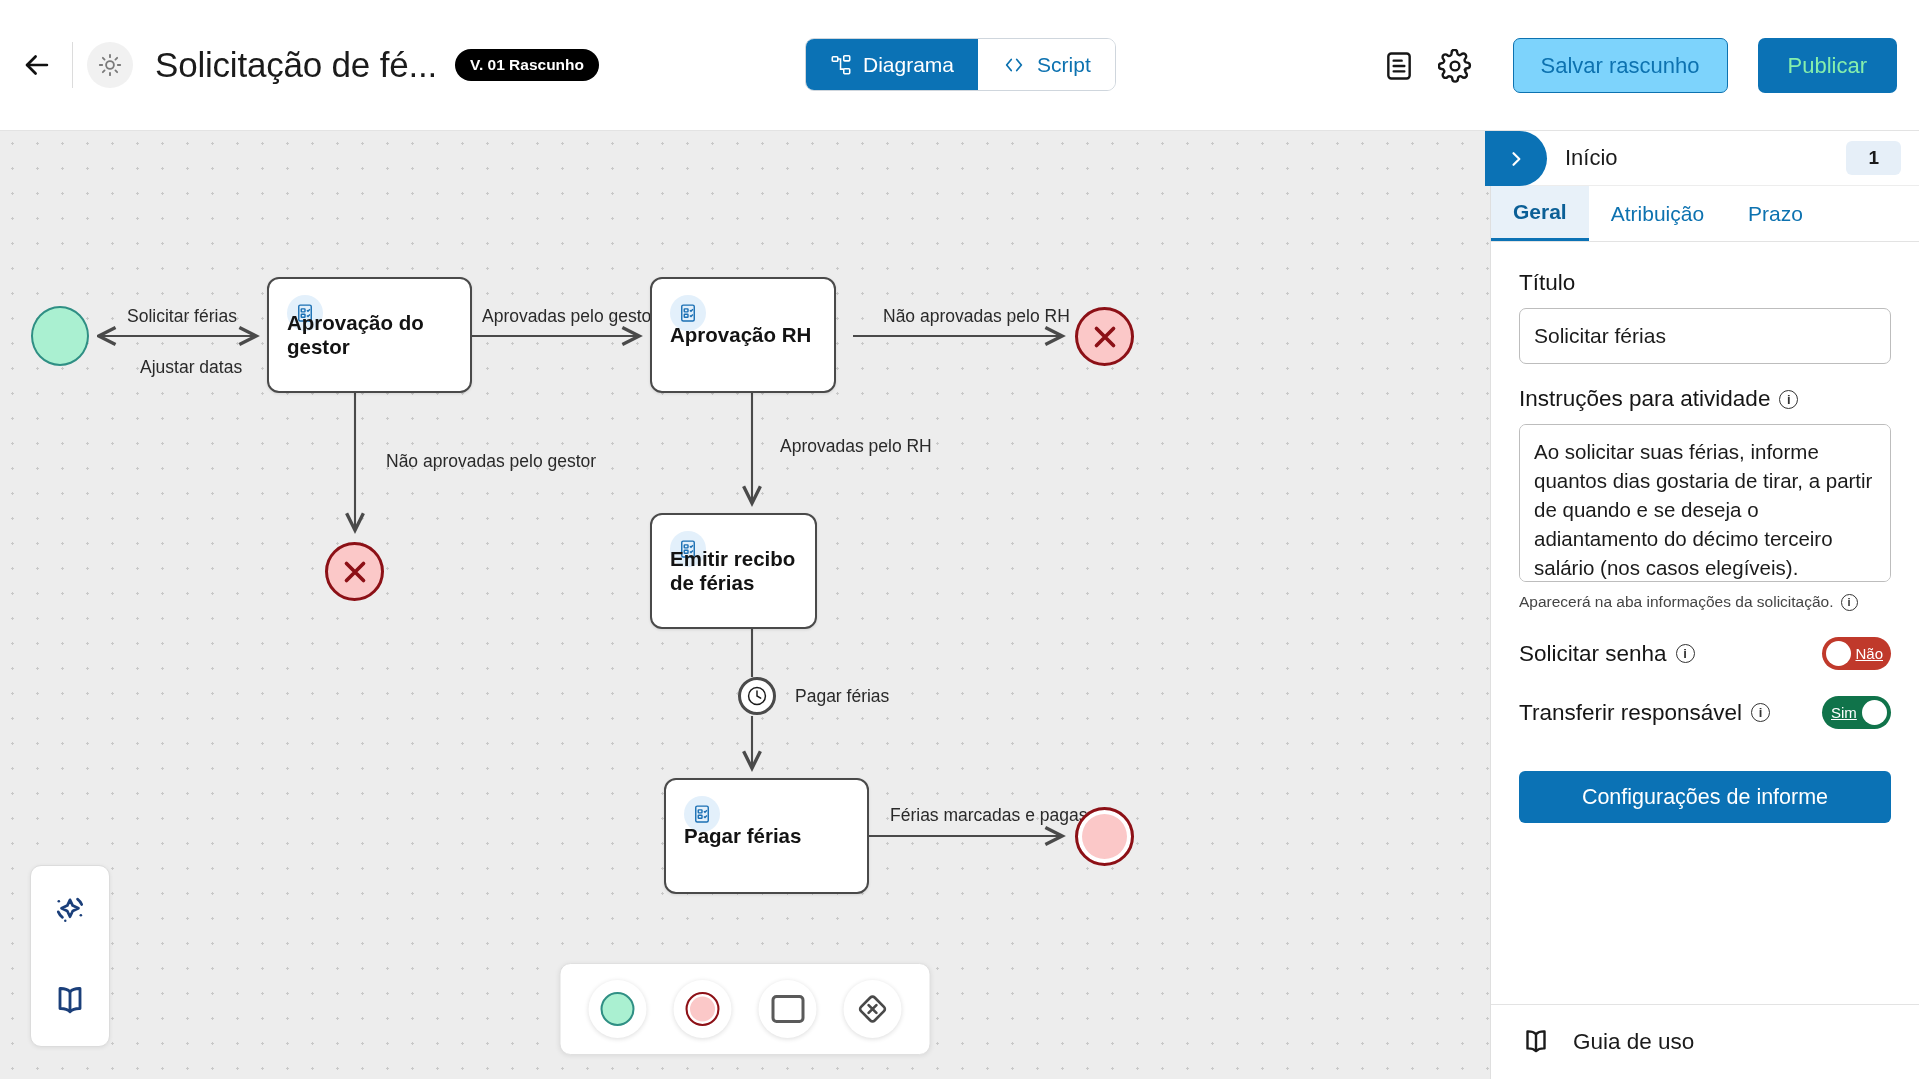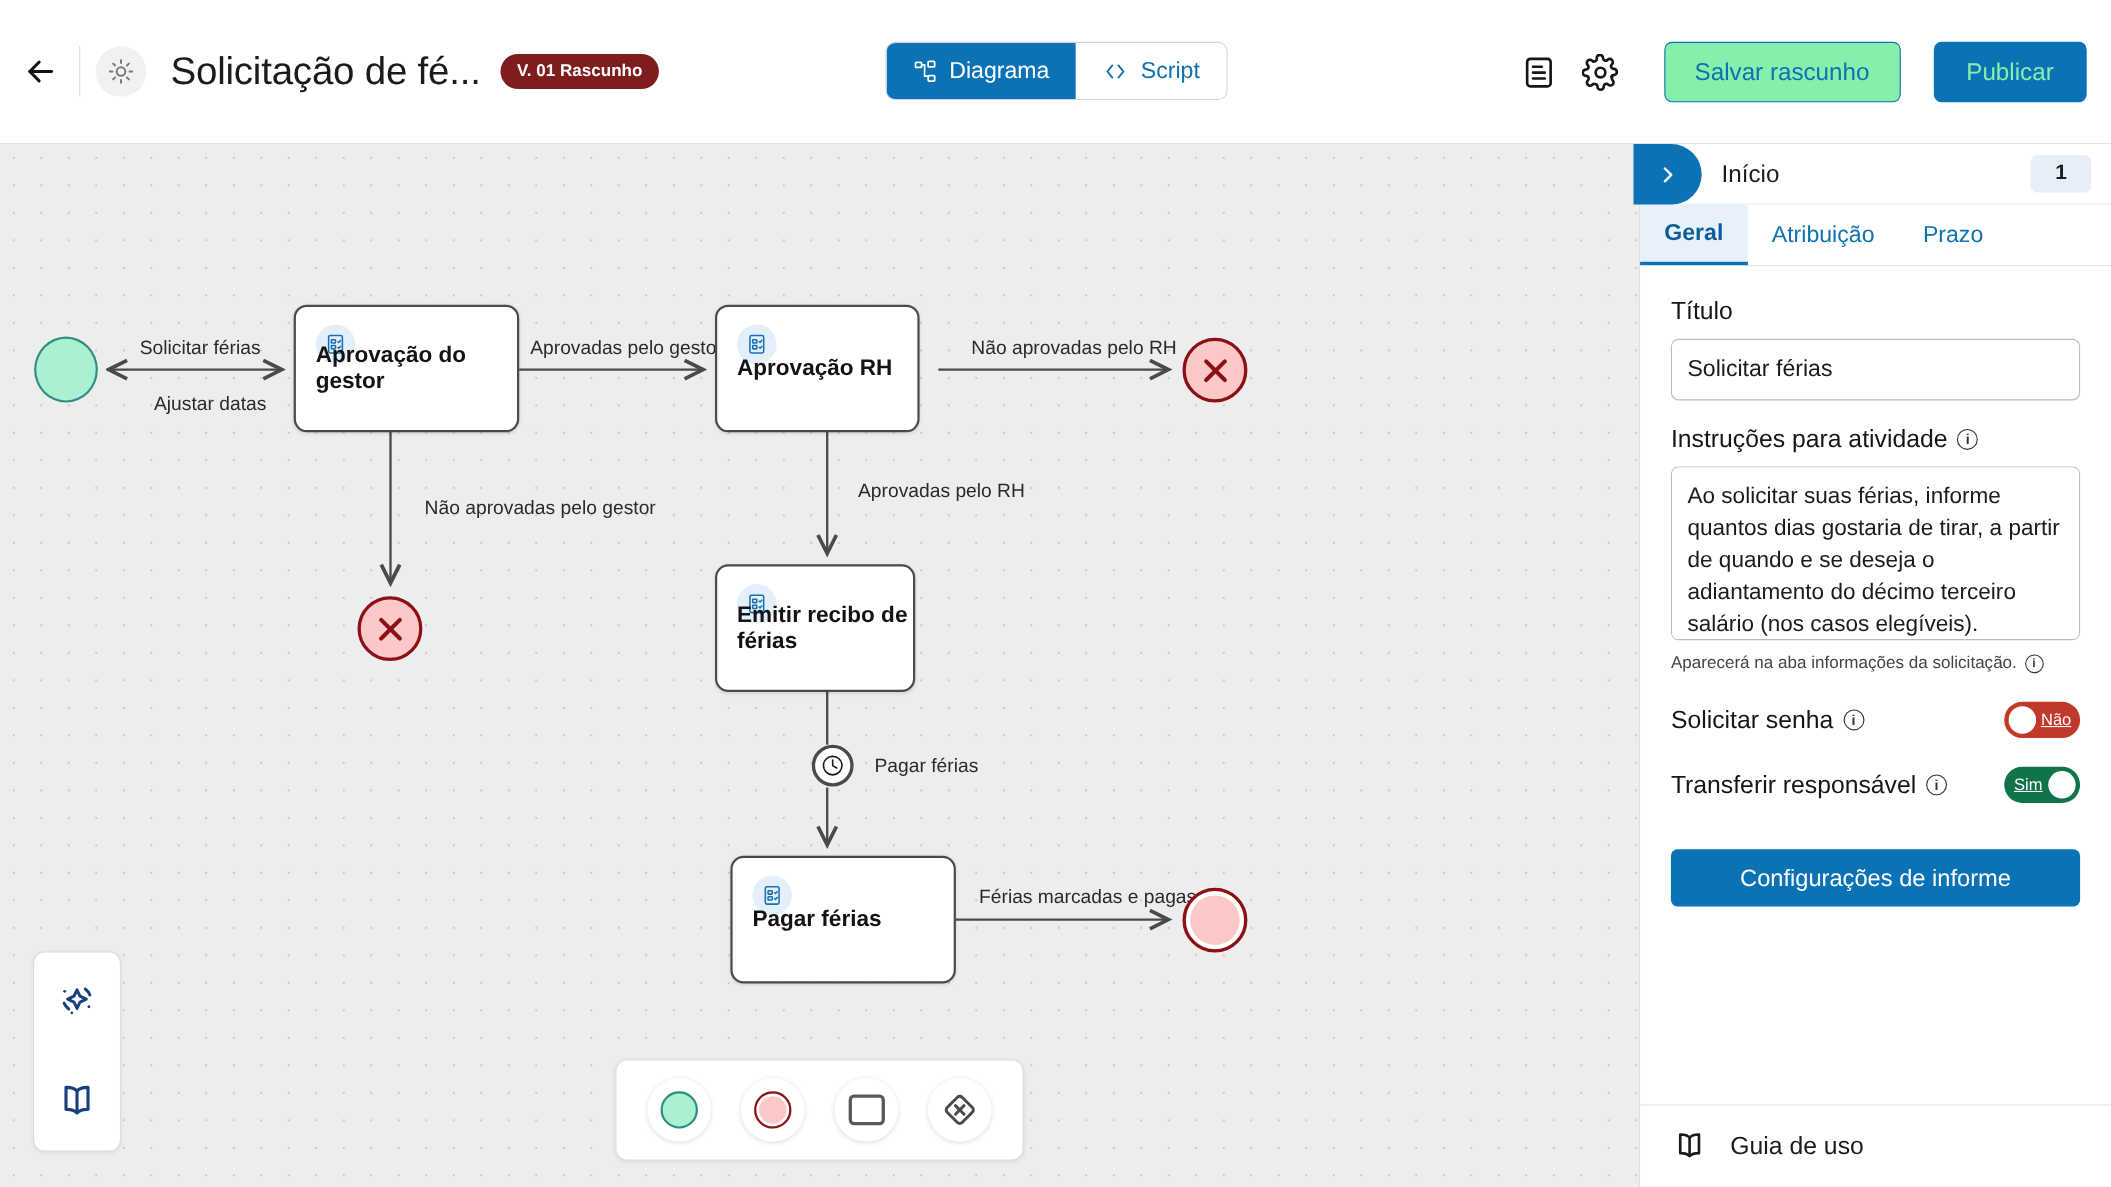--- a/index.html
+++ b/index.html
@@ -29,21 +29,21 @@
     width: 46px; height: 46px; border-radius: 50%;
     background: #f1f1f1; display: flex; align-items: center; justify-content: center;
     flex: 0 0 46px;
   }
   .page-title {
     font-size: 35px; font-weight: 400; color: #1b1b1b;
     margin-left: 22px; white-space: nowrap;
     letter-spacing: -0.2px;
   }
   .version-badge {
-    margin-left: 18px; background: #7f1d1d; color: #ffffff;
+    margin-left: 18px; background: #000000; color: #ffffff;
     font-size: 15.5px; font-weight: 700; border-radius: 20px;
     padding: 7px 15px; white-space: nowrap;
   }
   .mode-switch {
     position: absolute; left: 805px; top: 38px;
     display: flex; height: 53px;
     border: 1px solid #cfd6dd; border-radius: 9px; overflow: hidden;
     background: #fff;
   }
   .mode-btn {
@@ -55,21 +55,21 @@
   .header-right {
     position: absolute; right: 22px; top: 0; height: 131px;
     display: flex; align-items: center; gap: 0;
   }
   .icon-btn {
     width: 56px; height: 56px; display: flex; align-items: center; justify-content: center;
     cursor: pointer; border-radius: 6px;
   }
   .btn-outline {
     margin-left: 30px;
-    border: 1px solid #0d72b0; color: #0d72b0; background: #86efac;
+    border: 1px solid #0d72b0; color: #0d72b0; background: #7dd3fc;
     border-radius: 7px; padding: 0 27px; height: 55px;
     font-size: 22px; display: flex; align-items: center; cursor: pointer;
     font-family: "Liberation Sans", sans-serif;
   }
   .btn-primary {
     margin-left: 30px;
     background: #0b72b5; color: #86efac; border: none;
     border-radius: 7px; padding: 0 30px; height: 55px;
     font-size: 22px; display: flex; align-items: center; cursor: pointer;
     font-family: "Liberation Sans", sans-serif;
@@ -374,21 +374,21 @@
           <path d="M6 6l12 12M18 6L6 18"></path>
         </svg>
       </div>
 
       <div class="circle-node err-node" style="left:325px; top:411px; width:59px; height:59px;">
         <svg width="34" height="34" viewBox="0 0 24 24" stroke="#8c1016" stroke-width="2.6" stroke-linecap="round">
           <path d="M6 6l12 12M18 6L6 18"></path>
         </svg>
       </div>
 
-      <div class="task-node" style="left:650px; top:382px; width:182px; height:116px;">
+      <div class="task-node" style="left:650px; top:382px; width:167px; height:116px;">
         <div class="task-icon">
           <svg width="20" height="22" viewBox="0 0 24 24" fill="none" stroke="#1a6fb4" stroke-width="1.7">
             <rect x="4.5" y="2.5" width="15" height="19" rx="1.8"></rect>
             <rect x="7.5" y="7" width="4.5" height="3.6" rx="0.6"></rect>
             <rect x="7.5" y="13.4" width="4.5" height="3.6" rx="0.6"></rect>
             <path d="M14.3 8.6l1.3 1.3 2.3-2.5M14.3 15l1.3 1.3 2.3-2.5"></path>
           </svg>
         </div>
         <div class="task-label">Emitir recibo de férias</div>
       </div>

